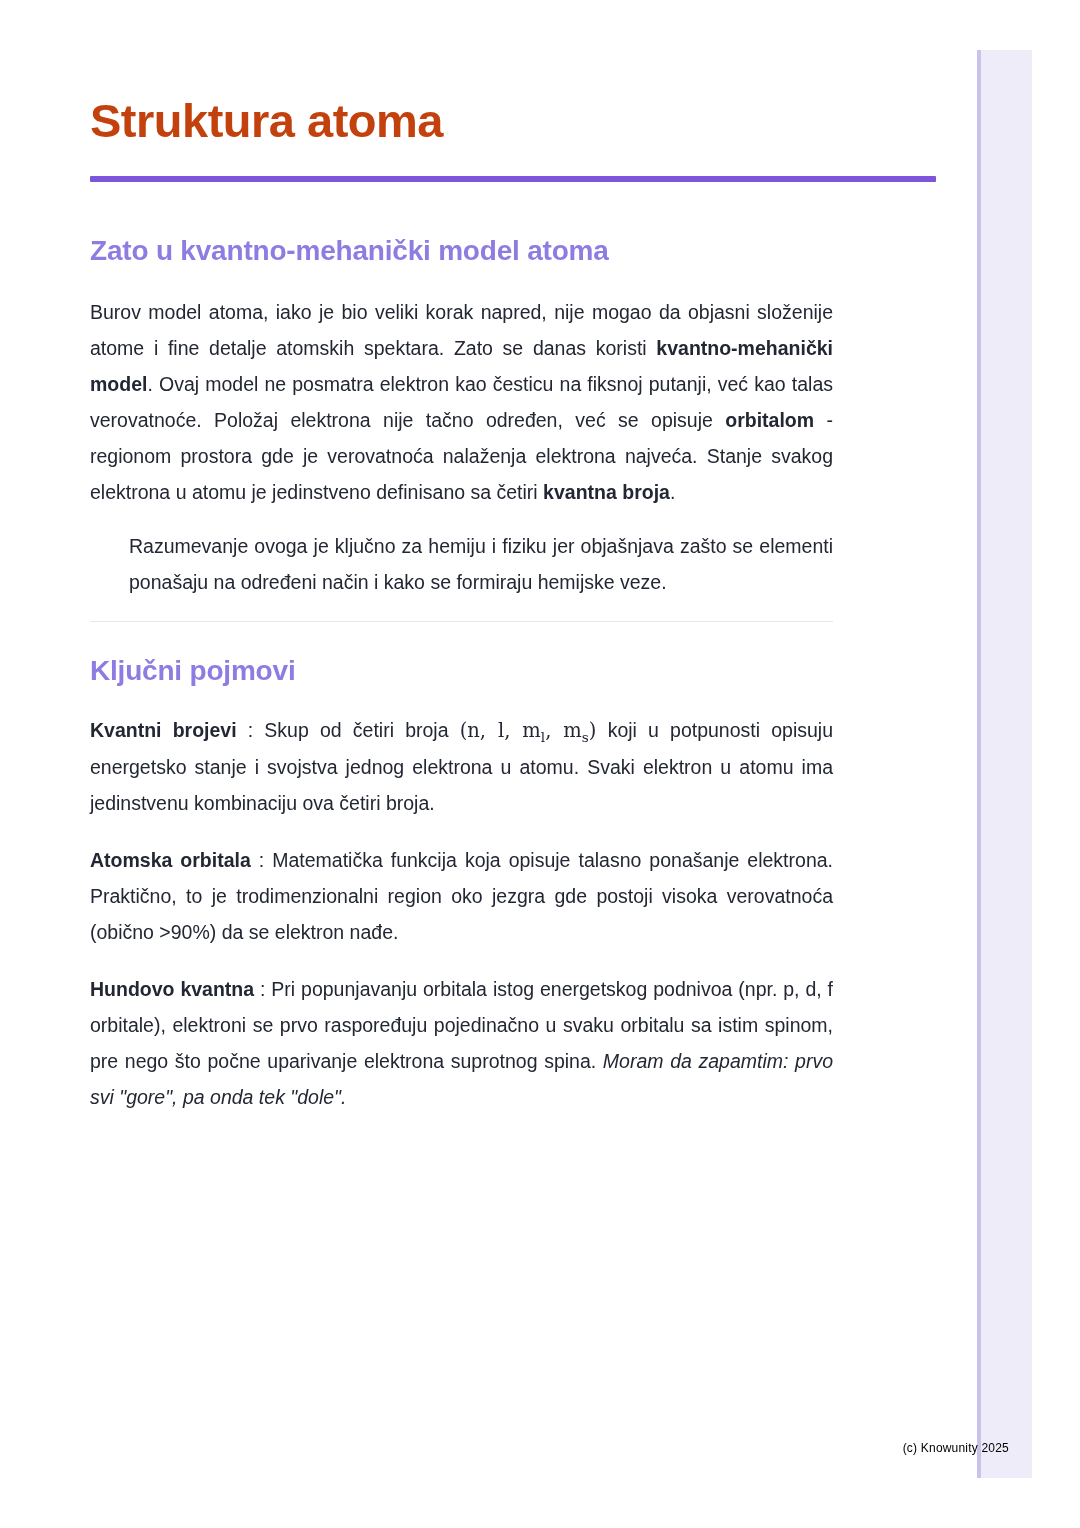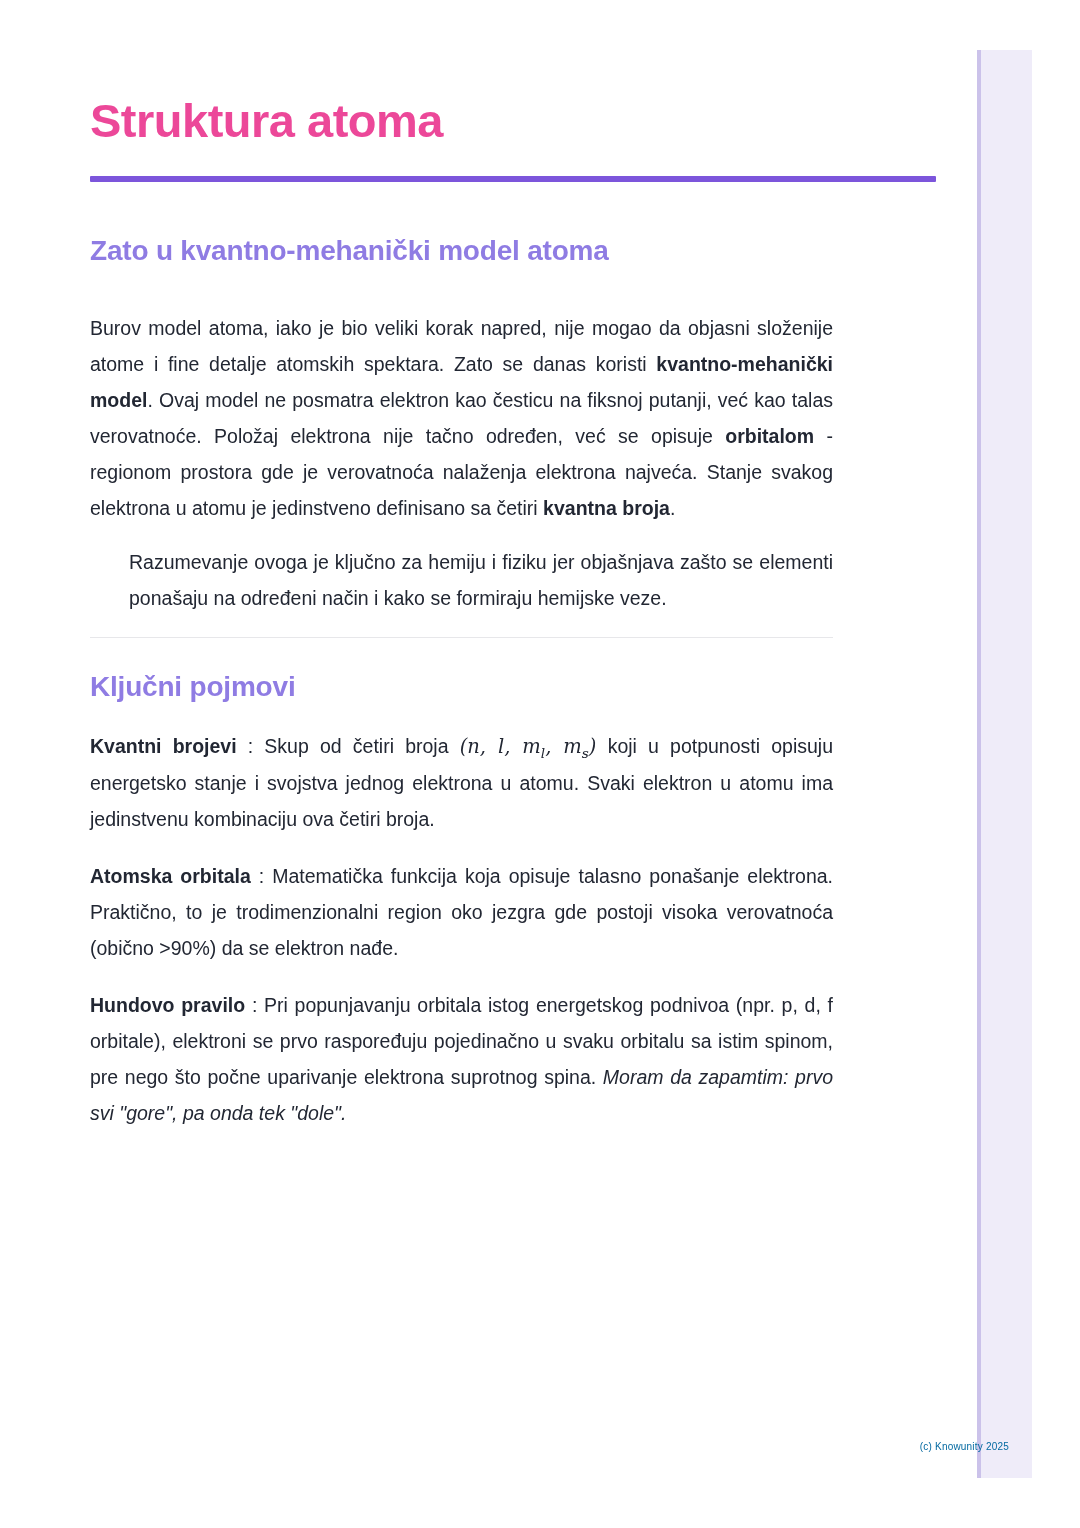--- a/index.html
+++ b/index.html
@@ -24,21 +24,21 @@
     left: 90px; top: 0;
     width: 743px;
     z-index: 2;
   }
   h1.title {
     margin-top: 92px;
     font-size: 47px;
     line-height: 58px;
     font-weight: 800;
     letter-spacing: -0.5px;
-    color: #ec4899;
+    color: #c2410c;
   }
   .title-rule {
     width: 846px;
     height: 6px;
     margin-top: 26px;
     background: #7C55DB;
     border-radius: 1px;
   }
   h2.h2 {
     font-size: 28px;
@@ -48,39 +48,39 @@
     letter-spacing: -0.2px;
   }
   .h2-intro { margin-top: 52px; }
   .h2-key { margin-top: 32px; }
   p.body {
     font-size: 19.5px;
     line-height: 36px;
     text-align: justify;
     color: #222733;
   }
-  .p-first { margin-top: 42px; }
+  .p-first { margin-top: 26px; }
   .p-follow { margin-top: 18px; margin-left: 39px; }
   .term { margin-top: 21px; }
   .term-first { margin-top: 24px; }
   hr.divider {
     margin-top: 21px;
     border: none;
     border-top: 1px solid #E7E7EA;
     width: 100%;
   }
   .b { font-weight: 700; }
   .i { font-style: italic; }
-  .math { font-family: "DejaVu Serif", "Liberation Serif", serif; font-style: italic; }
+  .math { font-family: "DejaVu Serif", "Liberation Serif", serif; }
   sub.math { font-size: 0.7em; line-height: 0; }
   .footer {
     position: absolute;
     top: 1441px; right: 71px;
-    font-size: 10px;
-    color: #0369a1;
+    font-size: 12px;
+    color: #000000;
     z-index: 3;
     letter-spacing: 0.2px;
   }
 </style>
 </head>
 <body>
 
 <div class="side-strip"></div>
 
 <main class="content">
@@ -89,16 +89,16 @@
 
   <h2 class="h2 h2-intro">Zato u kvantno-mehanički model atoma</h2>
   <p class="body p-first"><span>Burov model atoma, iako je bio veliki korak napred, nije mogao da objasni složenije atome i fine detalje atomskih spektara. Zato se danas koristi </span><span class="b">kvantno-mehanički model</span><span>. Ovaj model ne posmatra elektron kao česticu na fiksnoj putanji, već kao talas verovatnoće. Položaj elektrona nije tačno određen, već se opisuje </span><span class="b">orbitalom</span><span> - regionom prostora gde je verovatnoća nalaženja elektrona najveća. Stanje svakog elektrona u atomu je jedinstveno definisano sa četiri </span><span class="b">kvantna broja</span><span>.</span></p>
   <p class="body p-follow"><span>Razumevanje ovoga je ključno za hemiju i fiziku jer objašnjava zašto se elementi ponašaju na određeni način i kako se formiraju hemijske veze.</span></p>
 
   <hr class="divider">
 
   <h2 class="h2 h2-key">Ključni pojmovi</h2>
   <p class="body term term-first"><span class="b">Kvantni brojevi</span><span> : Skup od četiri broja </span><span class="math">(n, l, m</span><sub class="math">l</sub><span class="math">, m</span><sub class="math">s</sub><span class="math">)</span><span> koji u potpunosti opisuju energetsko stanje i svojstva jednog elektrona u atomu. Svaki elektron u atomu ima jedinstvenu kombinaciju ova četiri broja.</span></p>
   <p class="body term"><span class="b">Atomska orbitala</span><span> : Matematička funkcija koja opisuje talasno ponašanje elektrona. Praktično, to je trodimenzionalni region oko jezgra gde postoji visoka verovatnoća (obično &gt;90%) da se elektron nađe.</span></p>
-  <p class="body term"><span class="b">Hundovo pravilo</span><span> : Pri popunjavanju orbitala istog energetskog podnivoa (npr. p, d, f orbitale), elektroni se prvo raspoređuju pojedinačno u svaku orbitalu sa istim spinom, pre nego što počne uparivanje elektrona suprotnog spina. </span><span class="i">Moram da zapamtim: prvo svi "gore", pa onda tek "dole".</span></p>
+  <p class="body term"><span class="b">Hundovo kvantna</span><span> : Pri popunjavanju orbitala istog energetskog podnivoa (npr. p, d, f orbitale), elektroni se prvo raspoređuju pojedinačno u svaku orbitalu sa istim spinom, pre nego što počne uparivanje elektrona suprotnog spina. </span><span class="i">Moram da zapamtim: prvo svi "gore", pa onda tek "dole".</span></p>
 </main>
 
 <div class="footer">(c) Knowunity 2025</div>
 
 </body></html>

